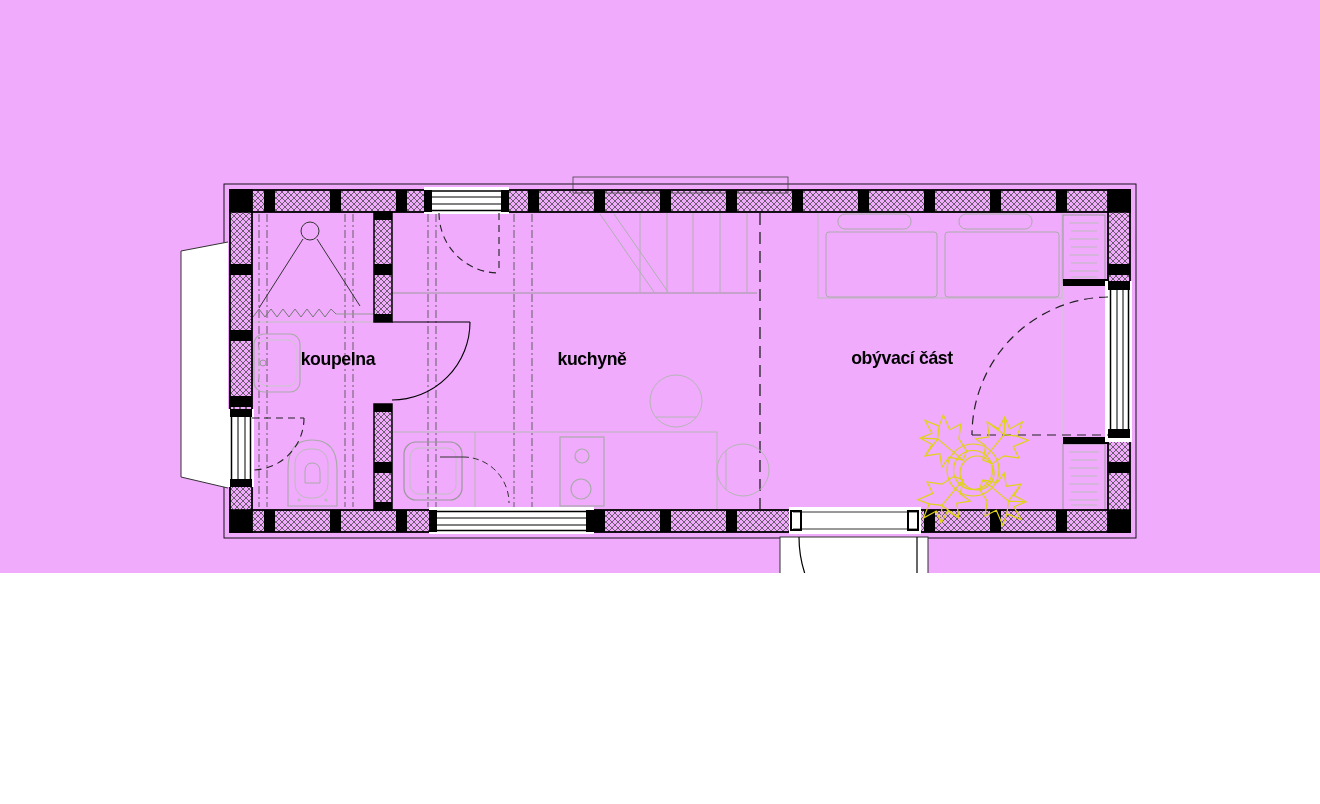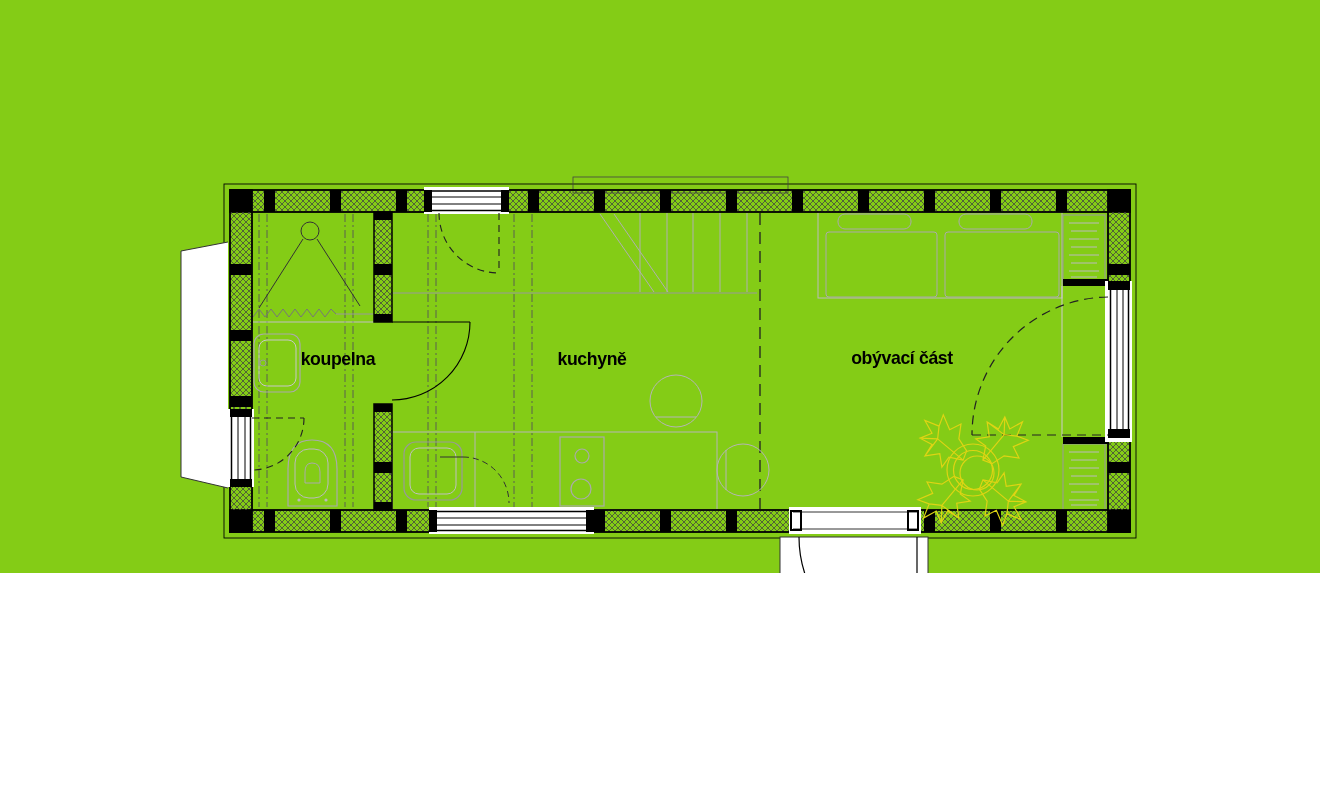--- a/index.html
+++ b/index.html
@@ -1,16 +1,16 @@
 <!DOCTYPE html>
 <html><head>
 <meta charset="utf-8">
 <style>
   html,body{margin:0;padding:0;background:#ffffff;}
-  .canvas{position:relative;width:1320px;height:573px;background:#84cc16;overflow:hidden;
+  .canvas{position:relative;width:1320px;height:573px;background:#f0abfc;overflow:hidden;
           font-family:"Liberation Sans", sans-serif;}
   .plan-svg{position:absolute;left:0;top:0;}
   .room-label{position:absolute;font-weight:700;font-size:19px;color:#000;
               text-align:center;transform:scaleX(0.93);letter-spacing:-0.4px;
               white-space:nowrap;}
 </style>
 </head>
 <body>
 
 <div class="canvas">

